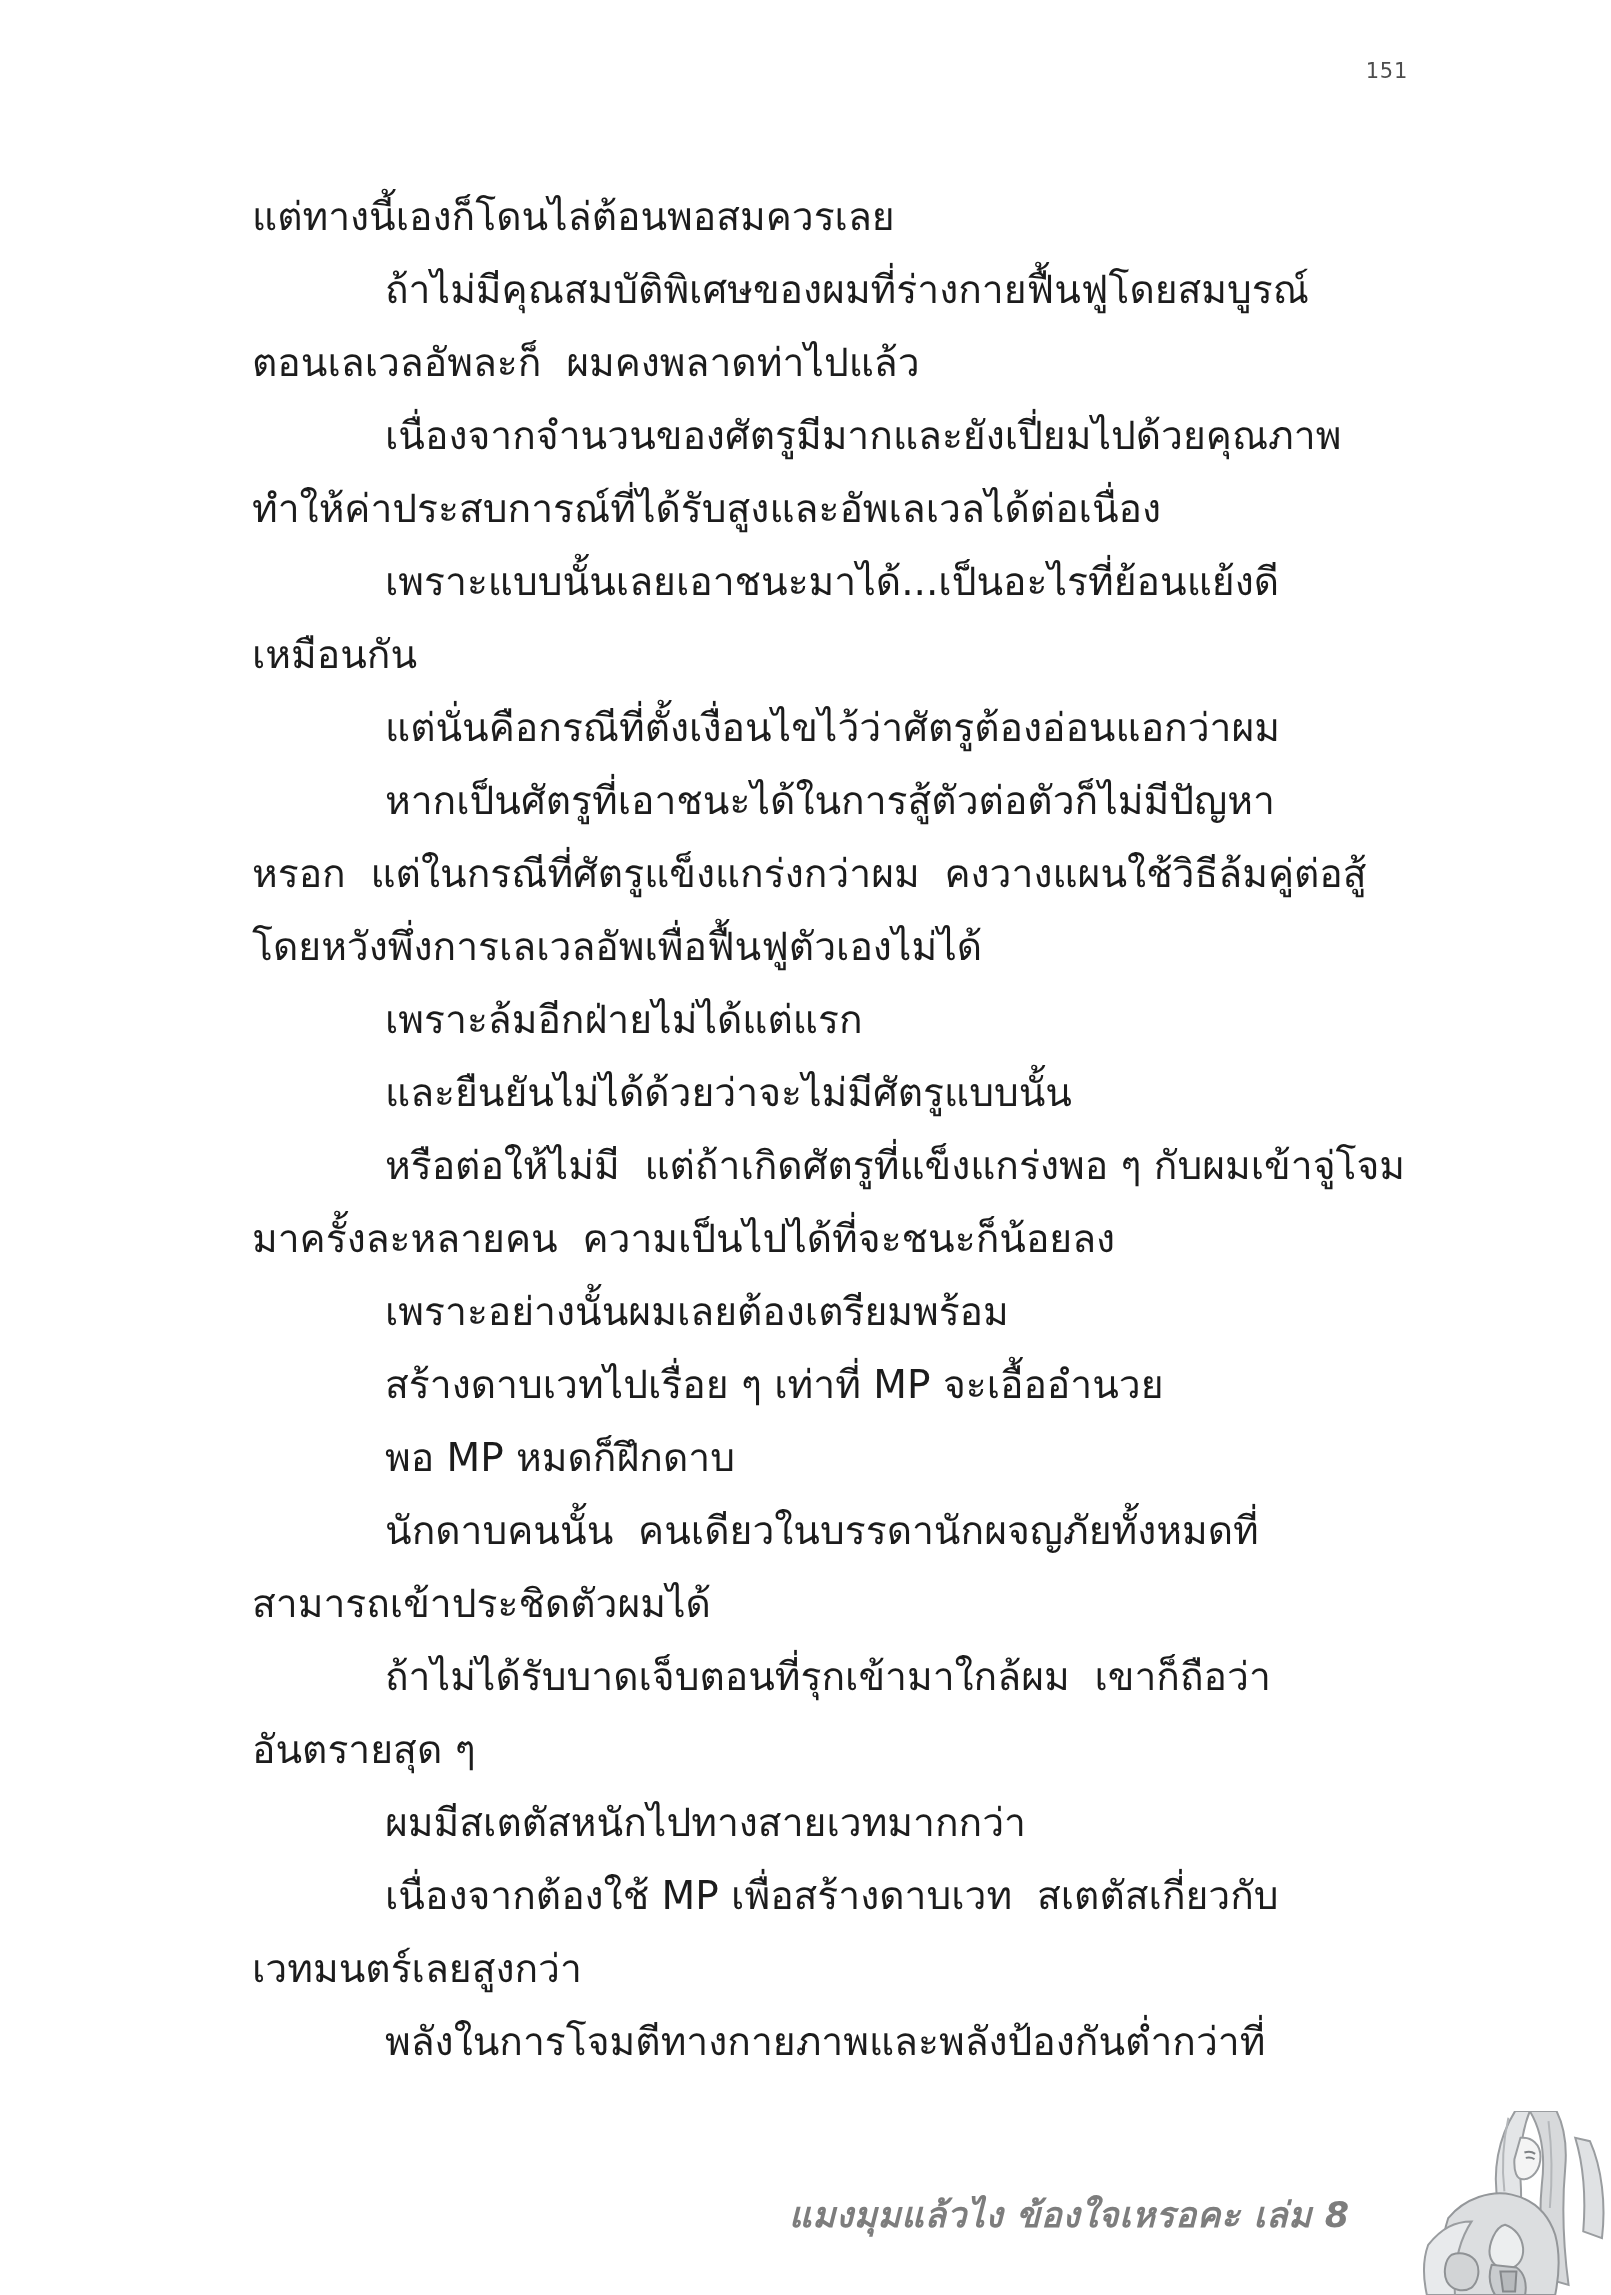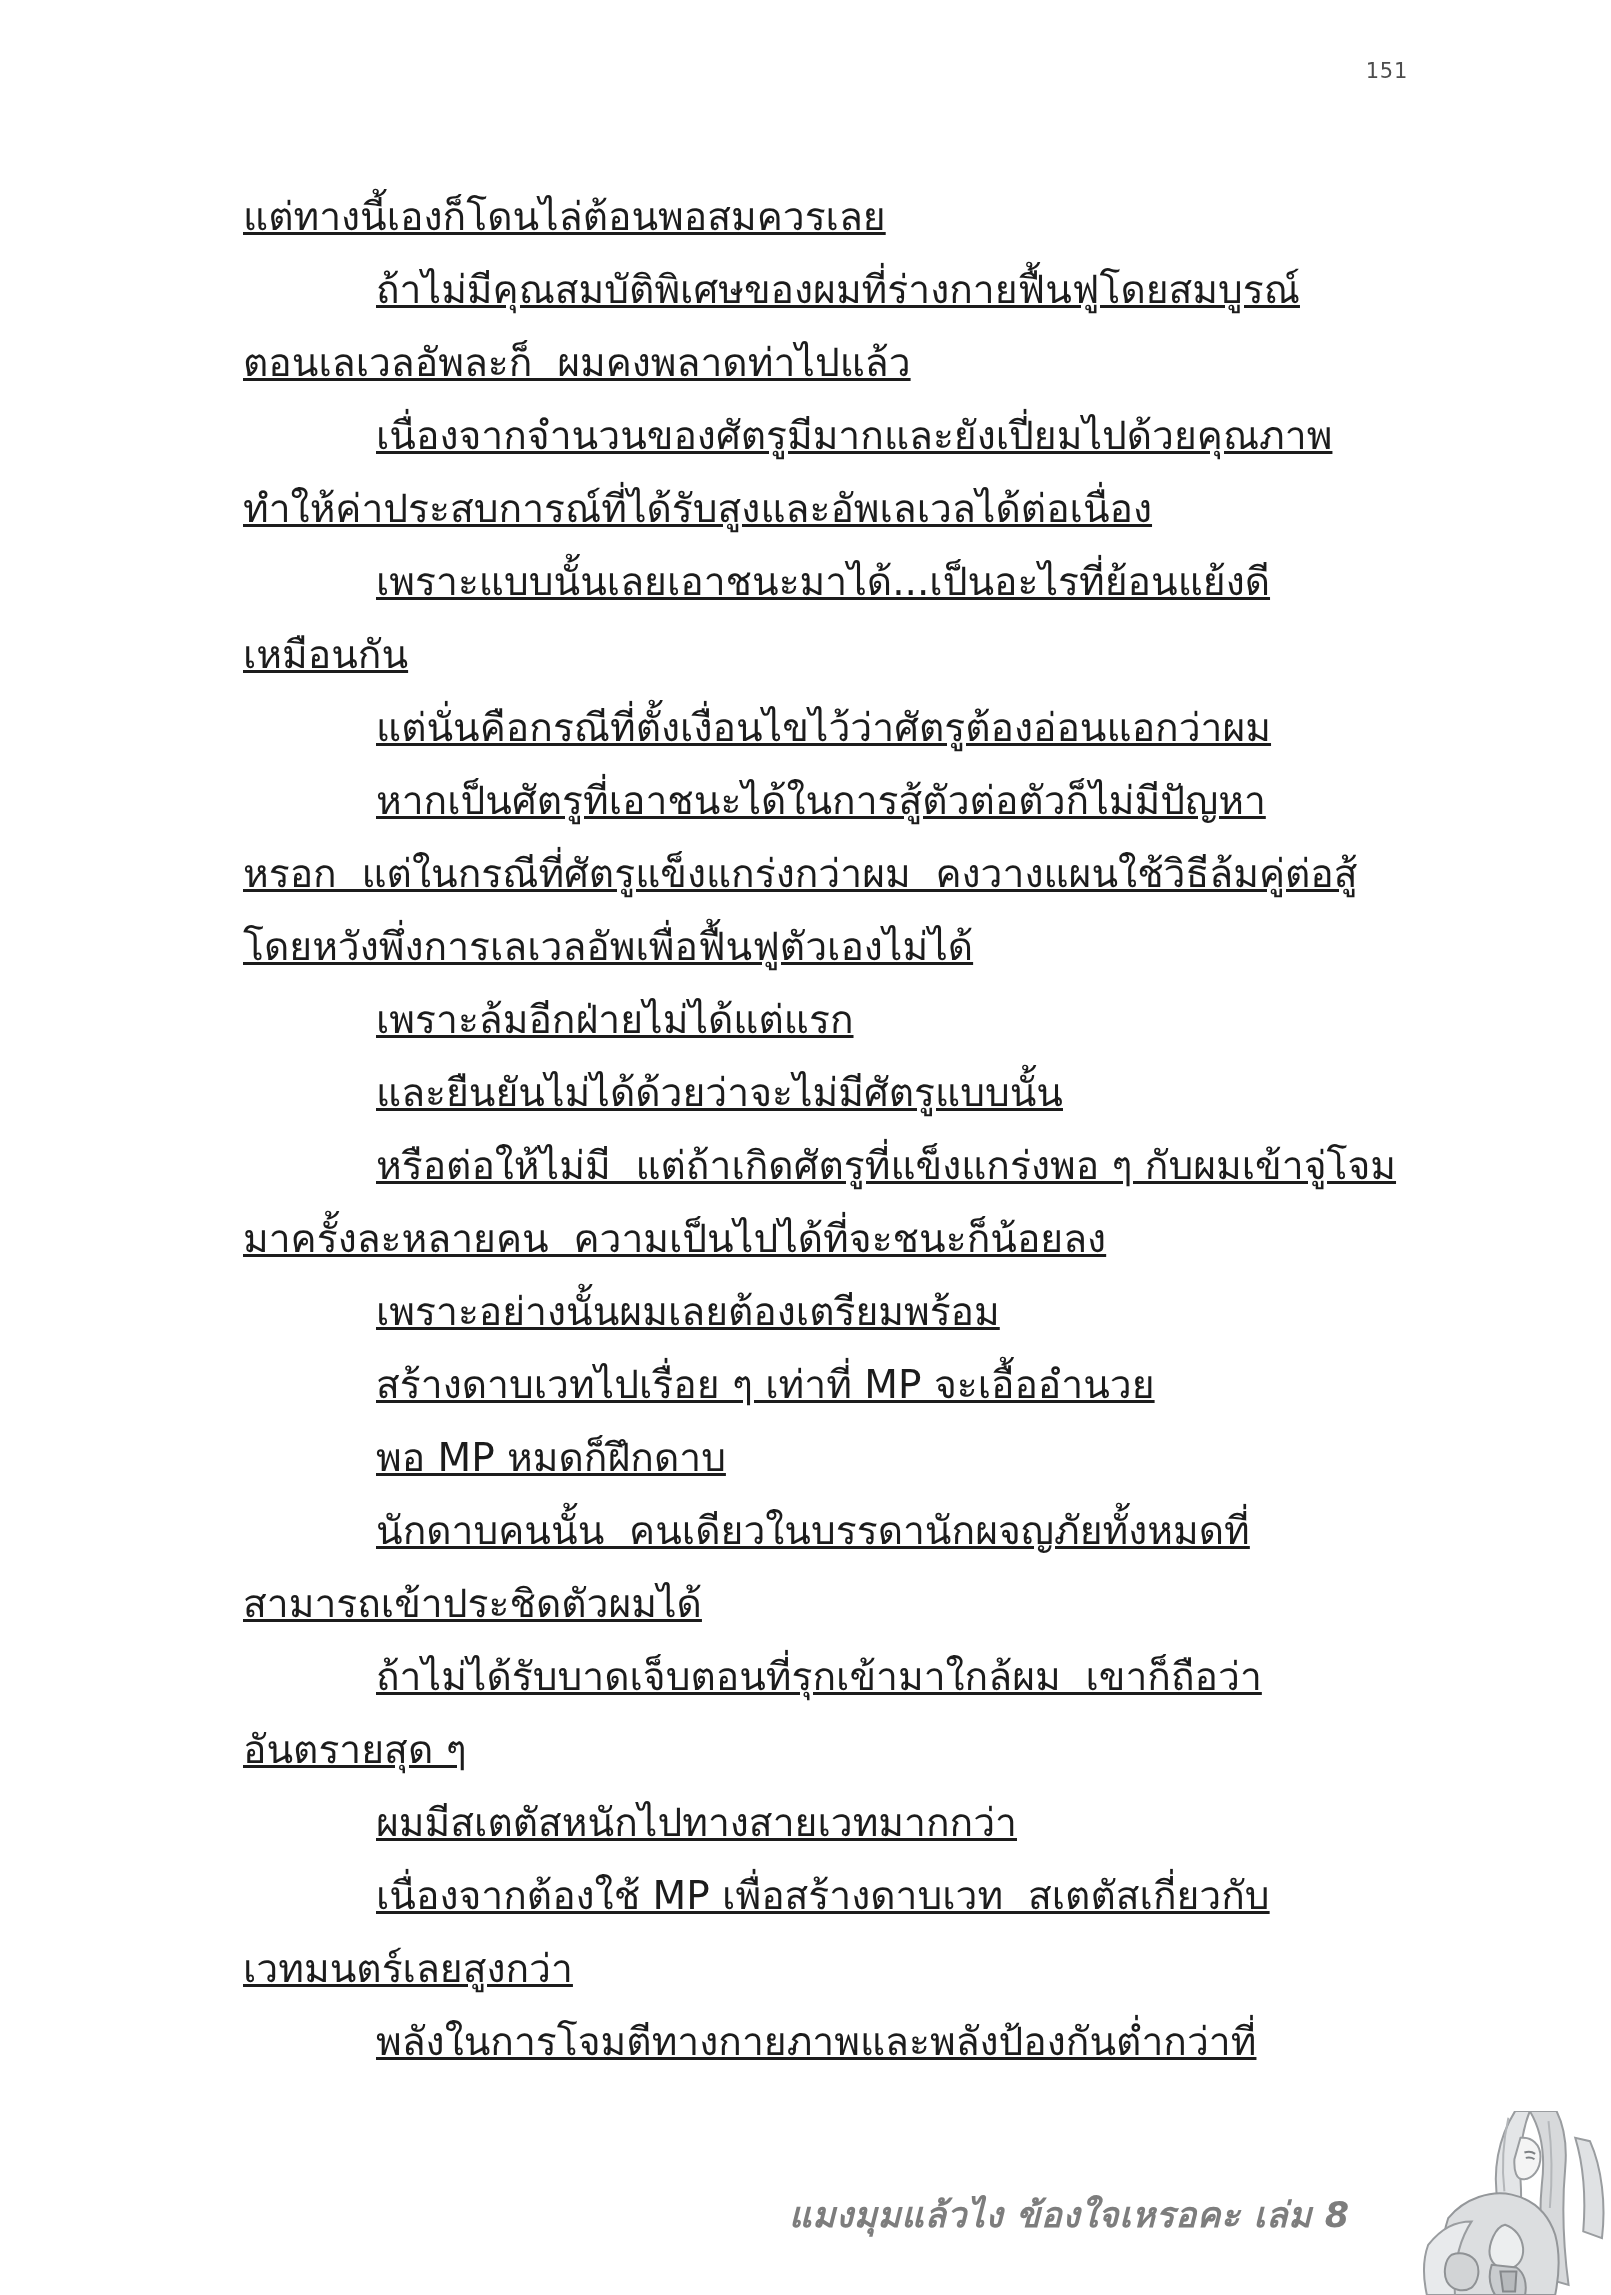--- a/index.html
+++ b/index.html
@@ -19,28 +19,27 @@
   .page-number{
     position:absolute;
     top:59px;
     right:204px;
     font-size:21px;
     color:var(--page-number-color);
     letter-spacing:0.7px;
   }
   .text-body{
     position:absolute;
-    left:243px;
+    left:252px;
     top:180px;
     width:1241px;
     font-size:39px;
     line-height:73px;
     color:var(--text-color);
     white-space:pre-wrap;
-    text-decoration:underline;
   }
   .text-body p{
     margin:0;
   }
   .text-body p.indent{
     text-indent:133px;
   }
   .footer{
     position:absolute;
     left:789px;

